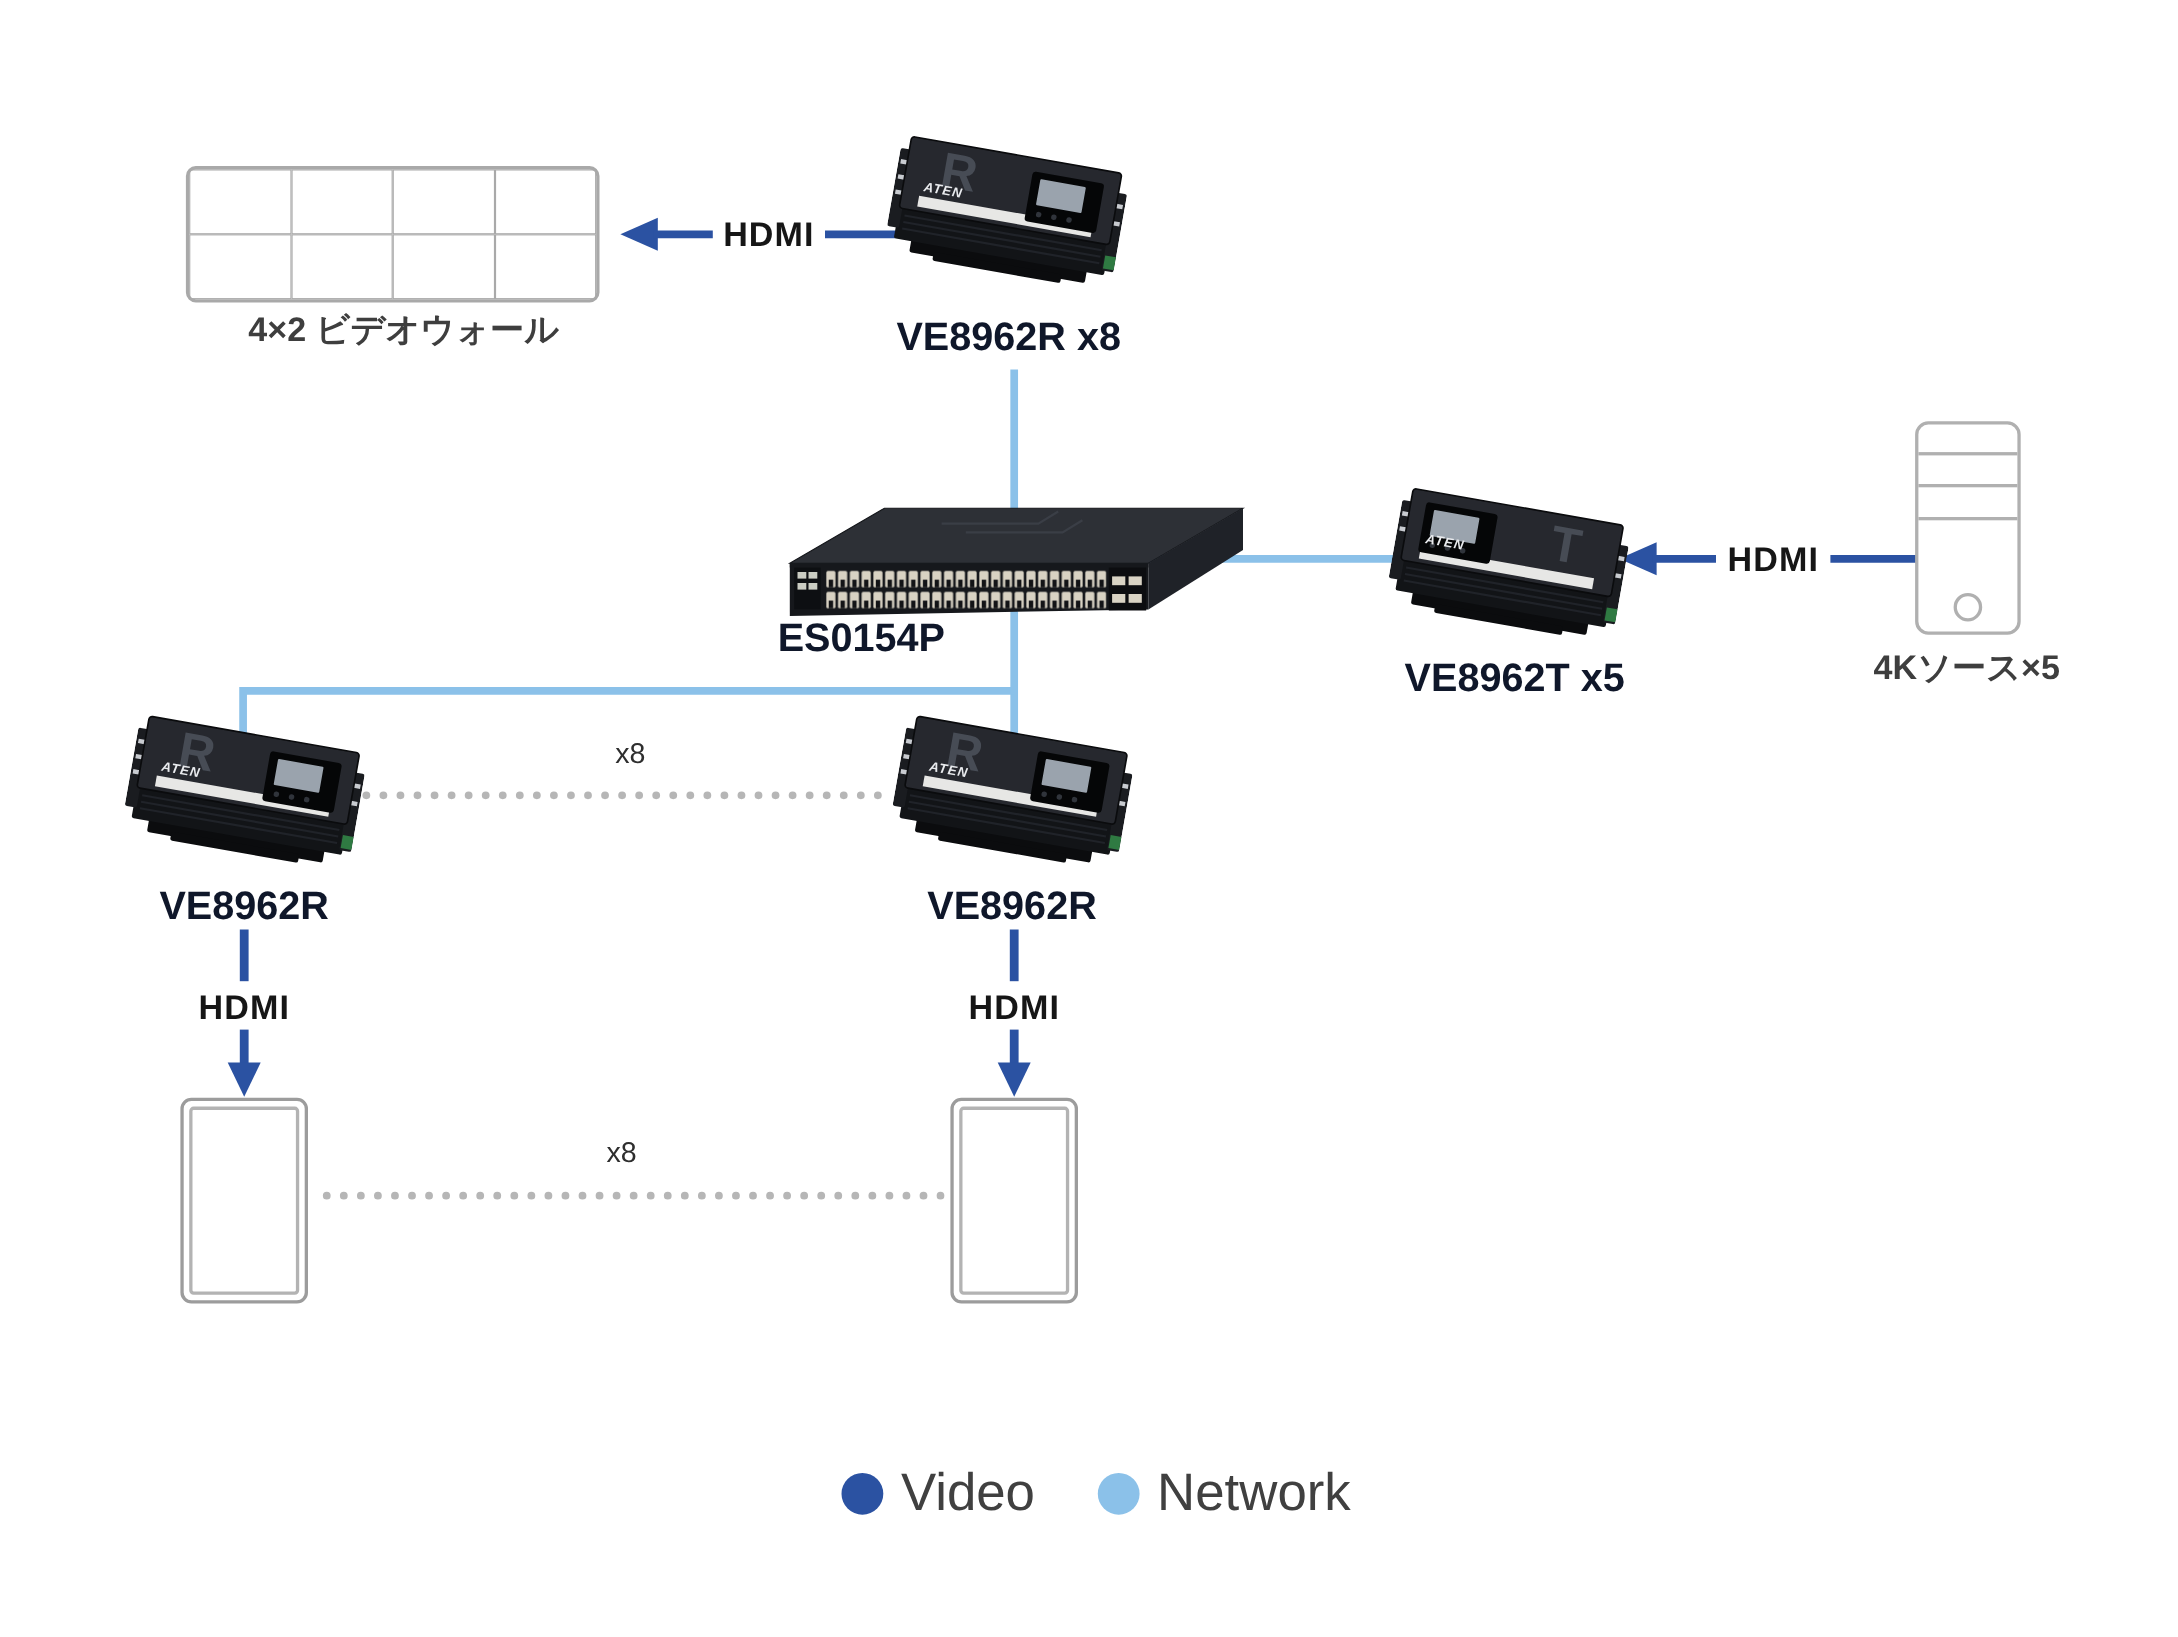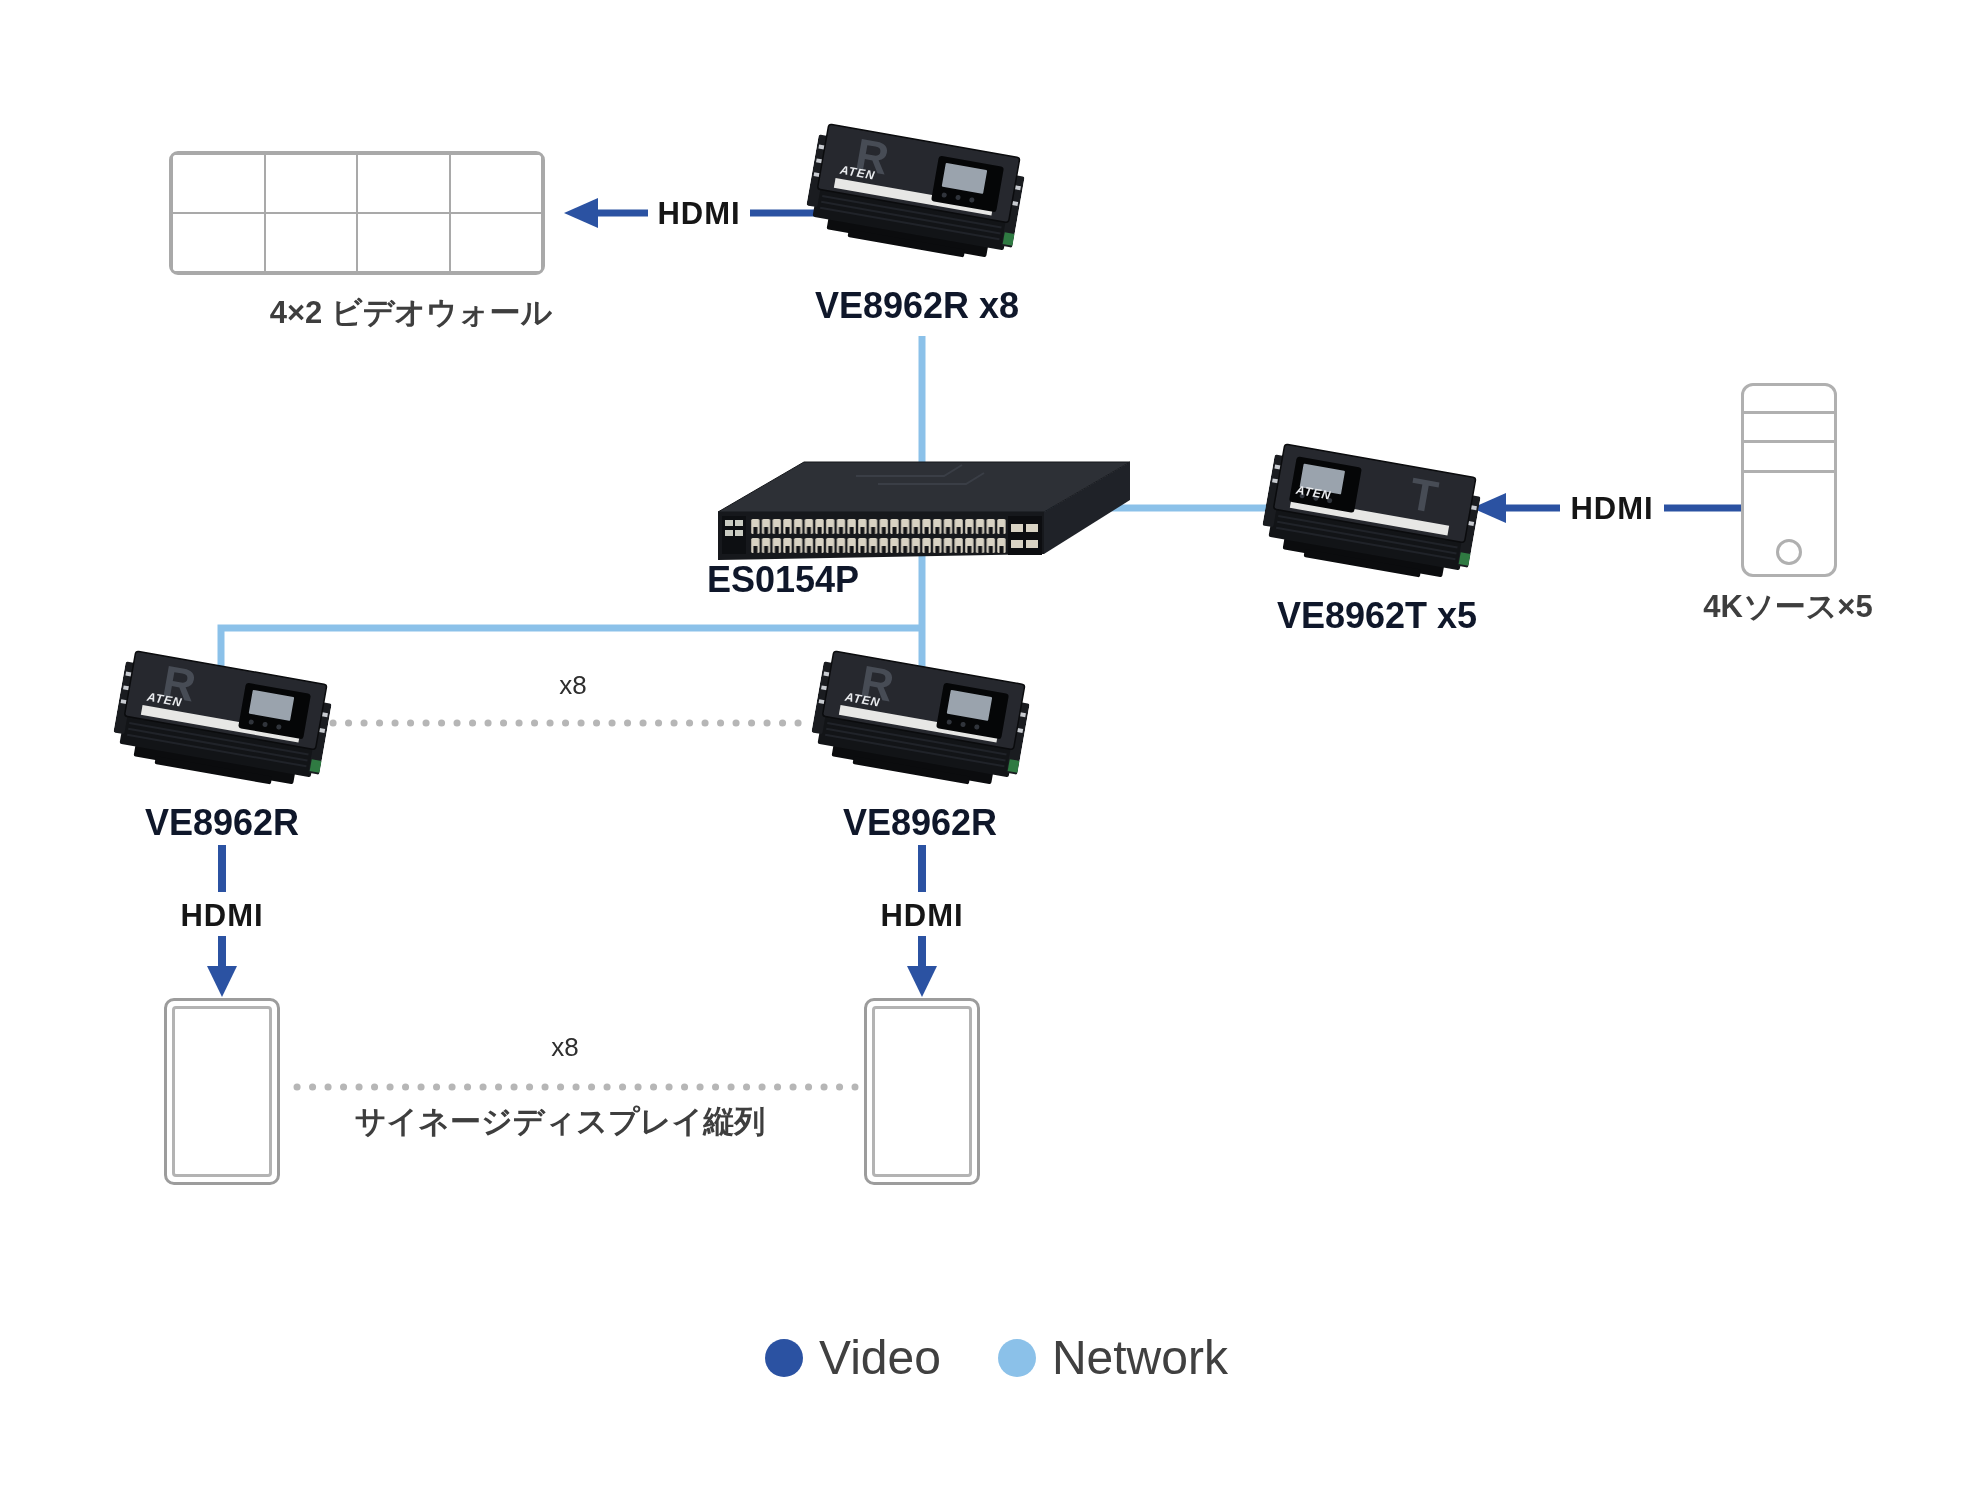--- a/index.html
+++ b/index.html
@@ -159,21 +159,21 @@
   <div class="video-wall" style="left:169px;top:151px;width:376px;height:124px;">
     <div class="cell"></div>
     <div class="cell"></div>
     <div class="cell"></div>
     <div class="cell"></div>
     <div class="cell"></div>
     <div class="cell"></div>
     <div class="cell"></div>
     <div class="cell"></div>
   </div>
-  <div class="label jp" style="left:367px;top:297px;margin-left:44px;">4×2 ビデオウォール</div>
+  <div class="label jp" style="left:367px;top:284px;">4×2 ビデオウォール</div>
 
   <div class="label hdmi" style="left:699px;top:198px;">HDMI</div>
   <div class="label hdmi" style="left:1612px;top:493px;">HDMI</div>
   <div class="label hdmi" style="left:222px;top:900px;">HDMI</div>
   <div class="label hdmi" style="left:922px;top:900px;">HDMI</div>
 
   <div class="device r" style="left:810px;top:128px;width:210px;height:132px;">
     <div class="rot">
       <svg width="210" height="124" viewBox="0 0 210 124">
           <use href="#ext-r"></use>
@@ -234,21 +234,20 @@
 
   <div class="label mult" style="left:573px;top:672px;">x8</div>
   <div class="label mult" style="left:565px;top:1034px;">x8</div>
 
   <div class="display" style="left:164px;top:998px;width:116px;height:187px;">
     <div class="screen-inner"></div>
   </div>
   <div class="display" style="left:864px;top:998px;width:116px;height:187px;">
     <div class="screen-inner"></div>
   </div>
-  <div class="label jp" style="left:560px;top:1106px;">サイネージディスプレイ縦列</div>
 
   <div class="legend" style="left:764px;top:1334px;">
     <span class="dot">
       <svg width="40" height="40">
           <circle cx="20" cy="20" r="19" fill="#2b52a2"></circle>
         </svg>
     </span>
     <span class="gap-s"></span>
     <span class="legend-text">Video</span>
     <span class="spacer"></span>

